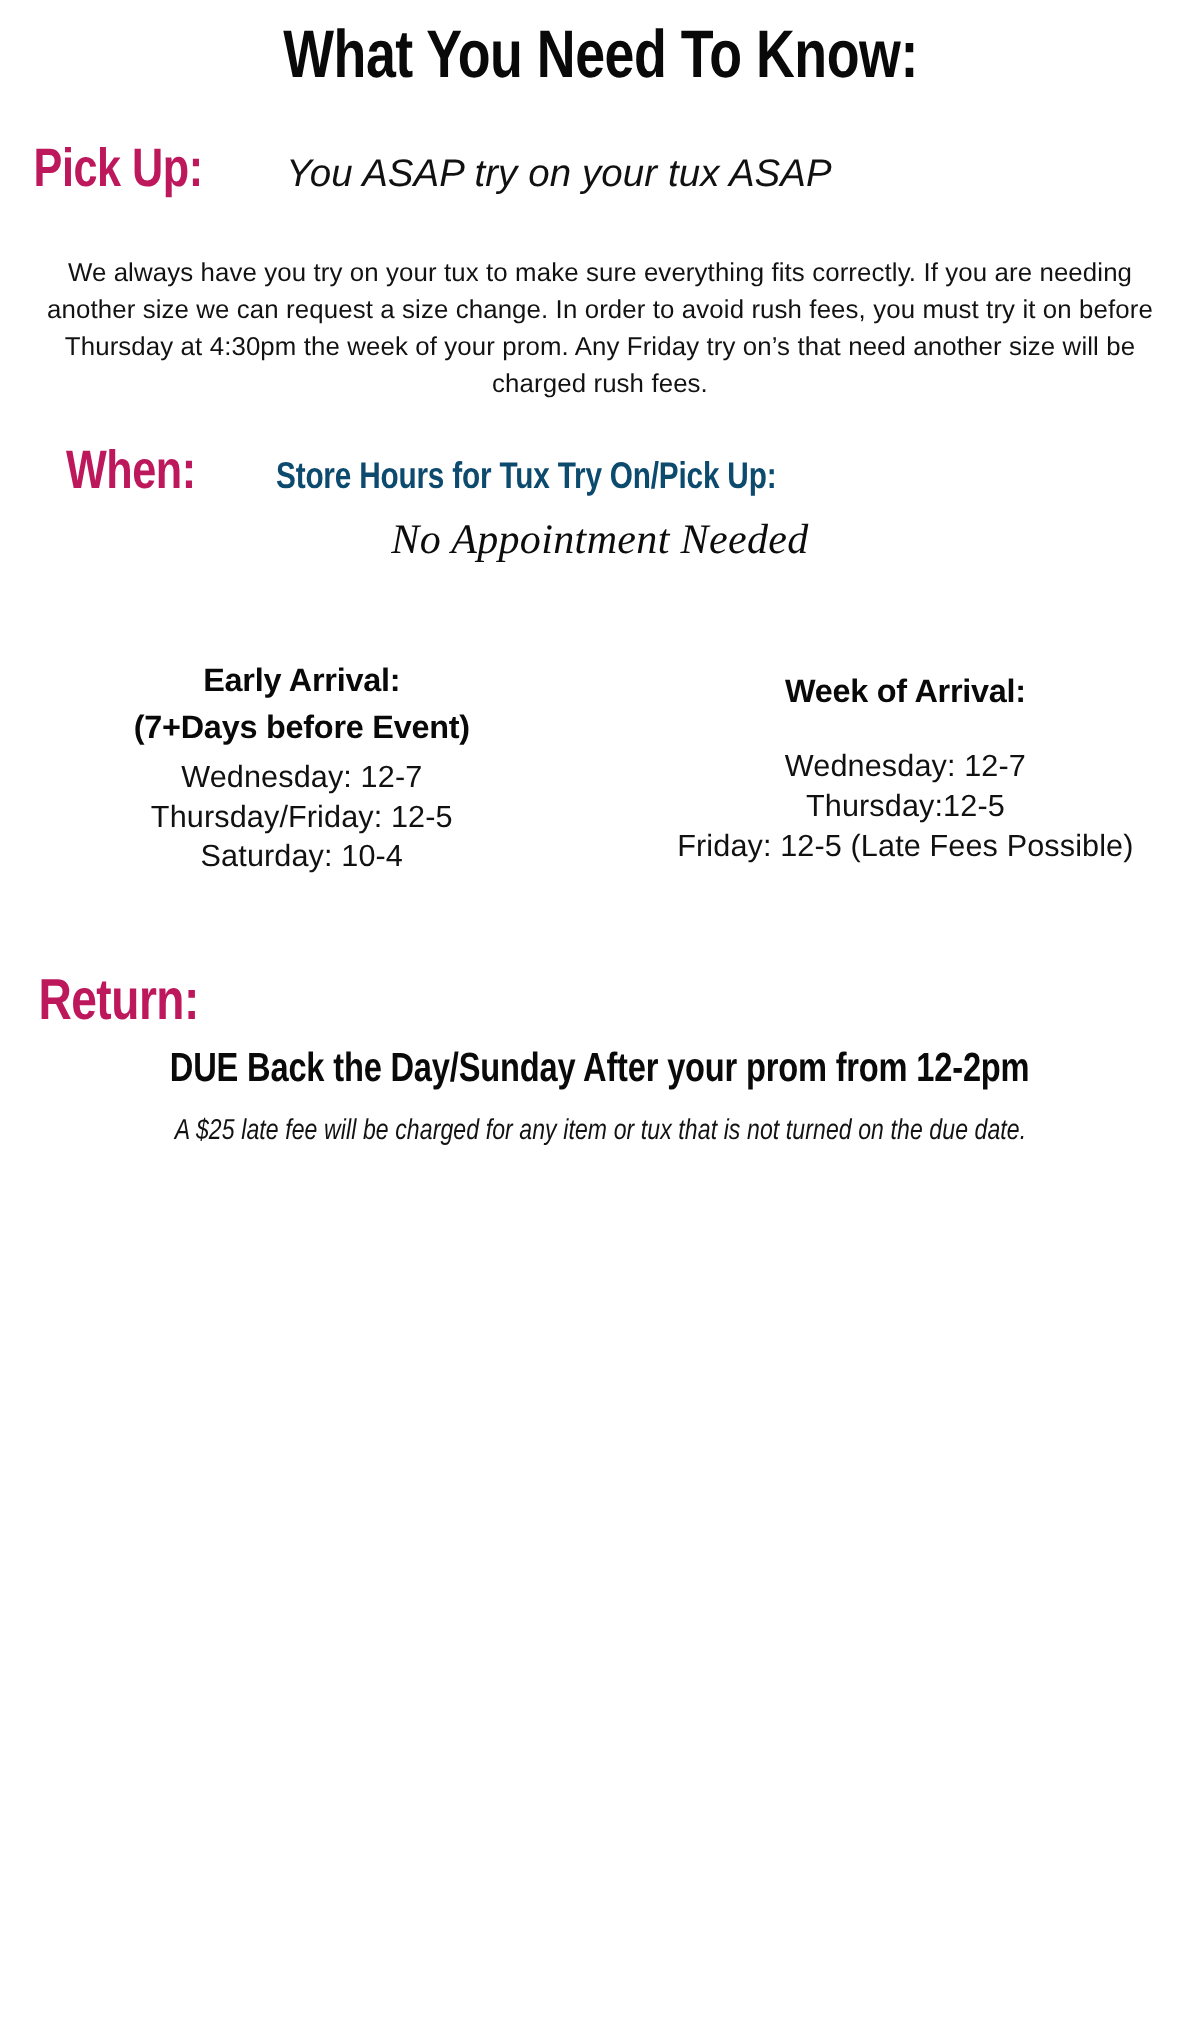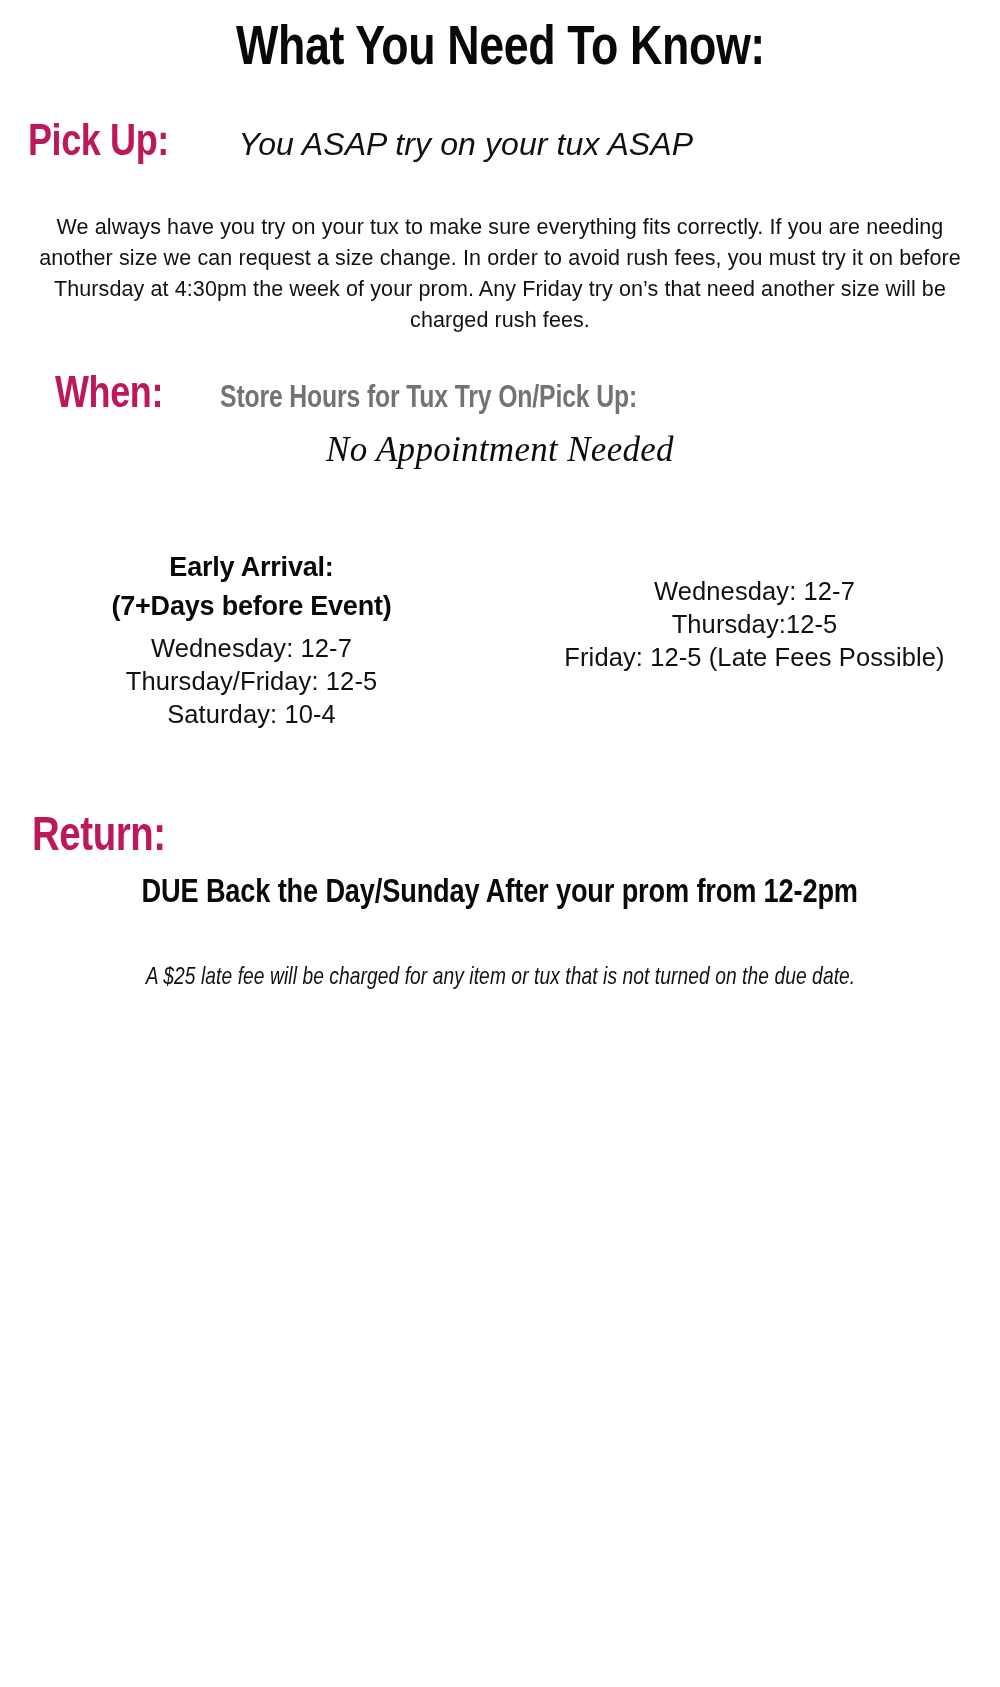--- a/index.html
+++ b/index.html
@@ -104,22 +104,22 @@
     left: 55px;
   }
   #when-row .red-label {
     font-size: 45px;
     letter-spacing: -0.5px;
   }
   .when-sub {
     display: inline-block;
     font-size: 31px;
     font-weight: 700;
-    color: #737373;
-    margin-left: 26px;
+    color: #0c4a6e;
+    margin-left: 36px;
     vertical-align: baseline;
     letter-spacing: -0.2px;
   }
 
   .no-appointment {
     position: absolute;
     top: 430px;
     left: 0;
     width: 1000px;
     text-align: center;
@@ -130,21 +130,21 @@
     letter-spacing: 0.3px;
   }
 
   
   .hours-wrap {
     position: absolute;
     top: 548px;
     left: 0;
     width: 1000px;
     display: flex;
-    align-items: flex-start;
+    align-items: center;
   }
   .hours-col {
     text-align: center;
   }
   .hours-col.left {
     width: 500px;
     padding-left: 6px;
   }
   .hours-col.right {
     width: 500px;
@@ -205,21 +205,20 @@
     top: 928px;
     left: 0;
     width: 1000px;
     text-align: center;
     font-size: 24px;
     font-style: italic;
     font-weight: 400;
     color: #121212;
     letter-spacing: 0.1px;
     white-space: nowrap;
-    margin-top: 34px;
   }
 </style>
 </head>
 <body>
 
 <div class="page">
 
   <div class="page-title">
     <span class="condensed">What You Need To Know:</span>
   </div>
@@ -252,20 +251,23 @@
         <div>(7+Days before Event)</div>
       </div>
       <ul class="hours-list">
         <li>Wednesday: 12-7</li>
         <li>Thursday/Friday: 12-5</li>
         <li>Saturday: 10-4</li>
       </ul>
     </div>
 
     <div class="hours-col right">
+      <div class="hours-heading">
+        <div>Week of Arrival:</div>
+      </div>
       <ul class="hours-list">
         <li>Wednesday: 12-7</li>
         <li>Thursday:12-5</li>
         <li>Friday: 12-5 (Late Fees Possible)</li>
       </ul>
     </div>
 
   </div>
 
   <div class="section-row" id="return-row">

